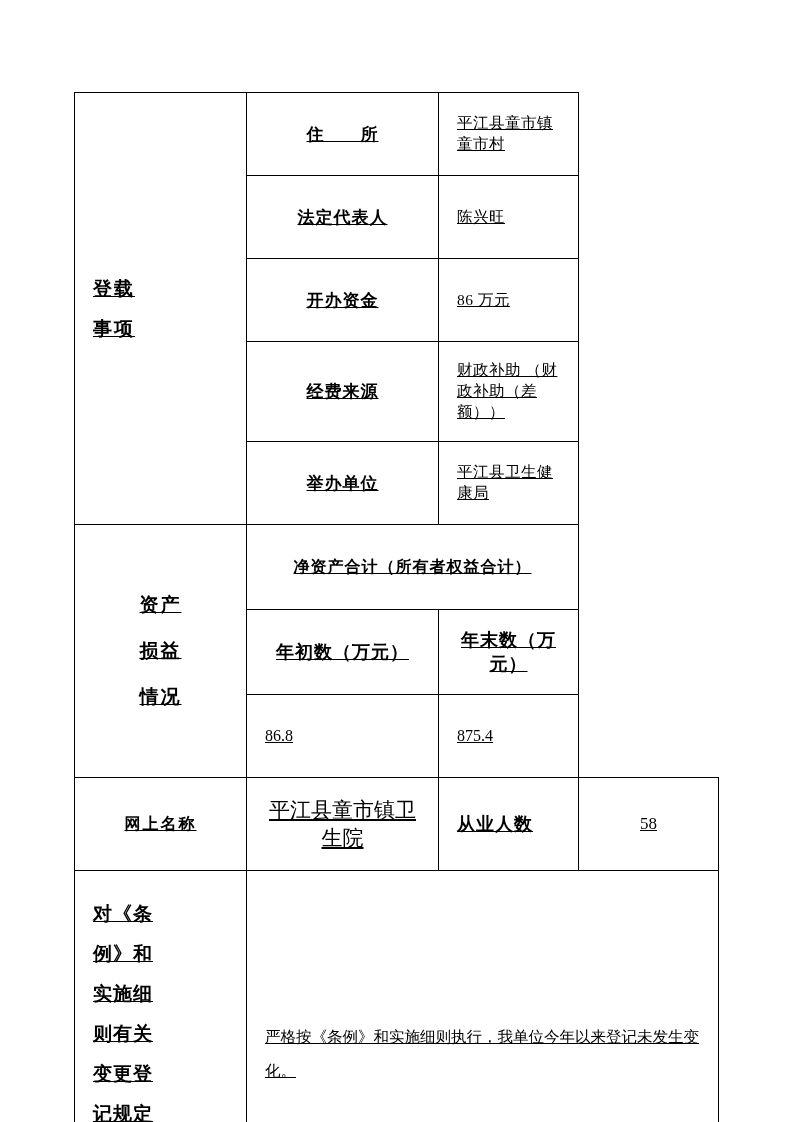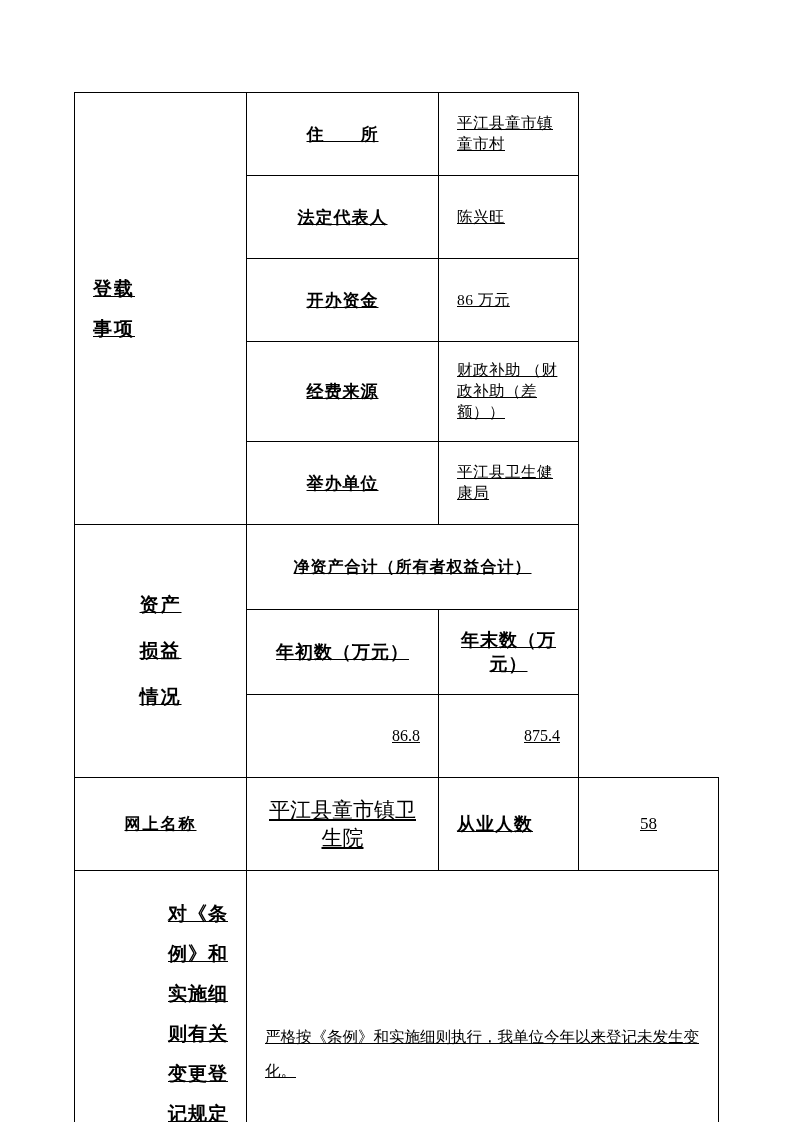--- a/index.html
+++ b/index.html
@@ -65,21 +65,21 @@
     margin-left: 40px;
   }
   .centerbold {
     text-align: center;
     font-weight: bold;
     font-size: 18px;
     letter-spacing: 1px;
     height: 46px;
   }
   .centerval {
-    text-align: right;
+    text-align: left;
     font-size: 16px;
     height: 46px;
   }
   .asset-head {
     width: 135px;
     text-align: center;
     font-weight: bold;
     font-size: 19px;
     letter-spacing: 2px;
   }
@@ -126,21 +126,21 @@
     text-align: center;
     font-weight: bold;
     font-size: 19px;
     letter-spacing: 1px;
     vertical-align: top;
     padding-top: 6px;
   }
   .regs-head .stackline {
     display: block;
     line-height: 40px;
-    text-align: right;
+    text-align: left;
   }
   .regs-body {
     vertical-align: top;
     padding: 8px 14px 0 10px;
     font-size: 15.5px;
     line-height: 34px;
     height: 330px;
   }
 </style>
 </head>

